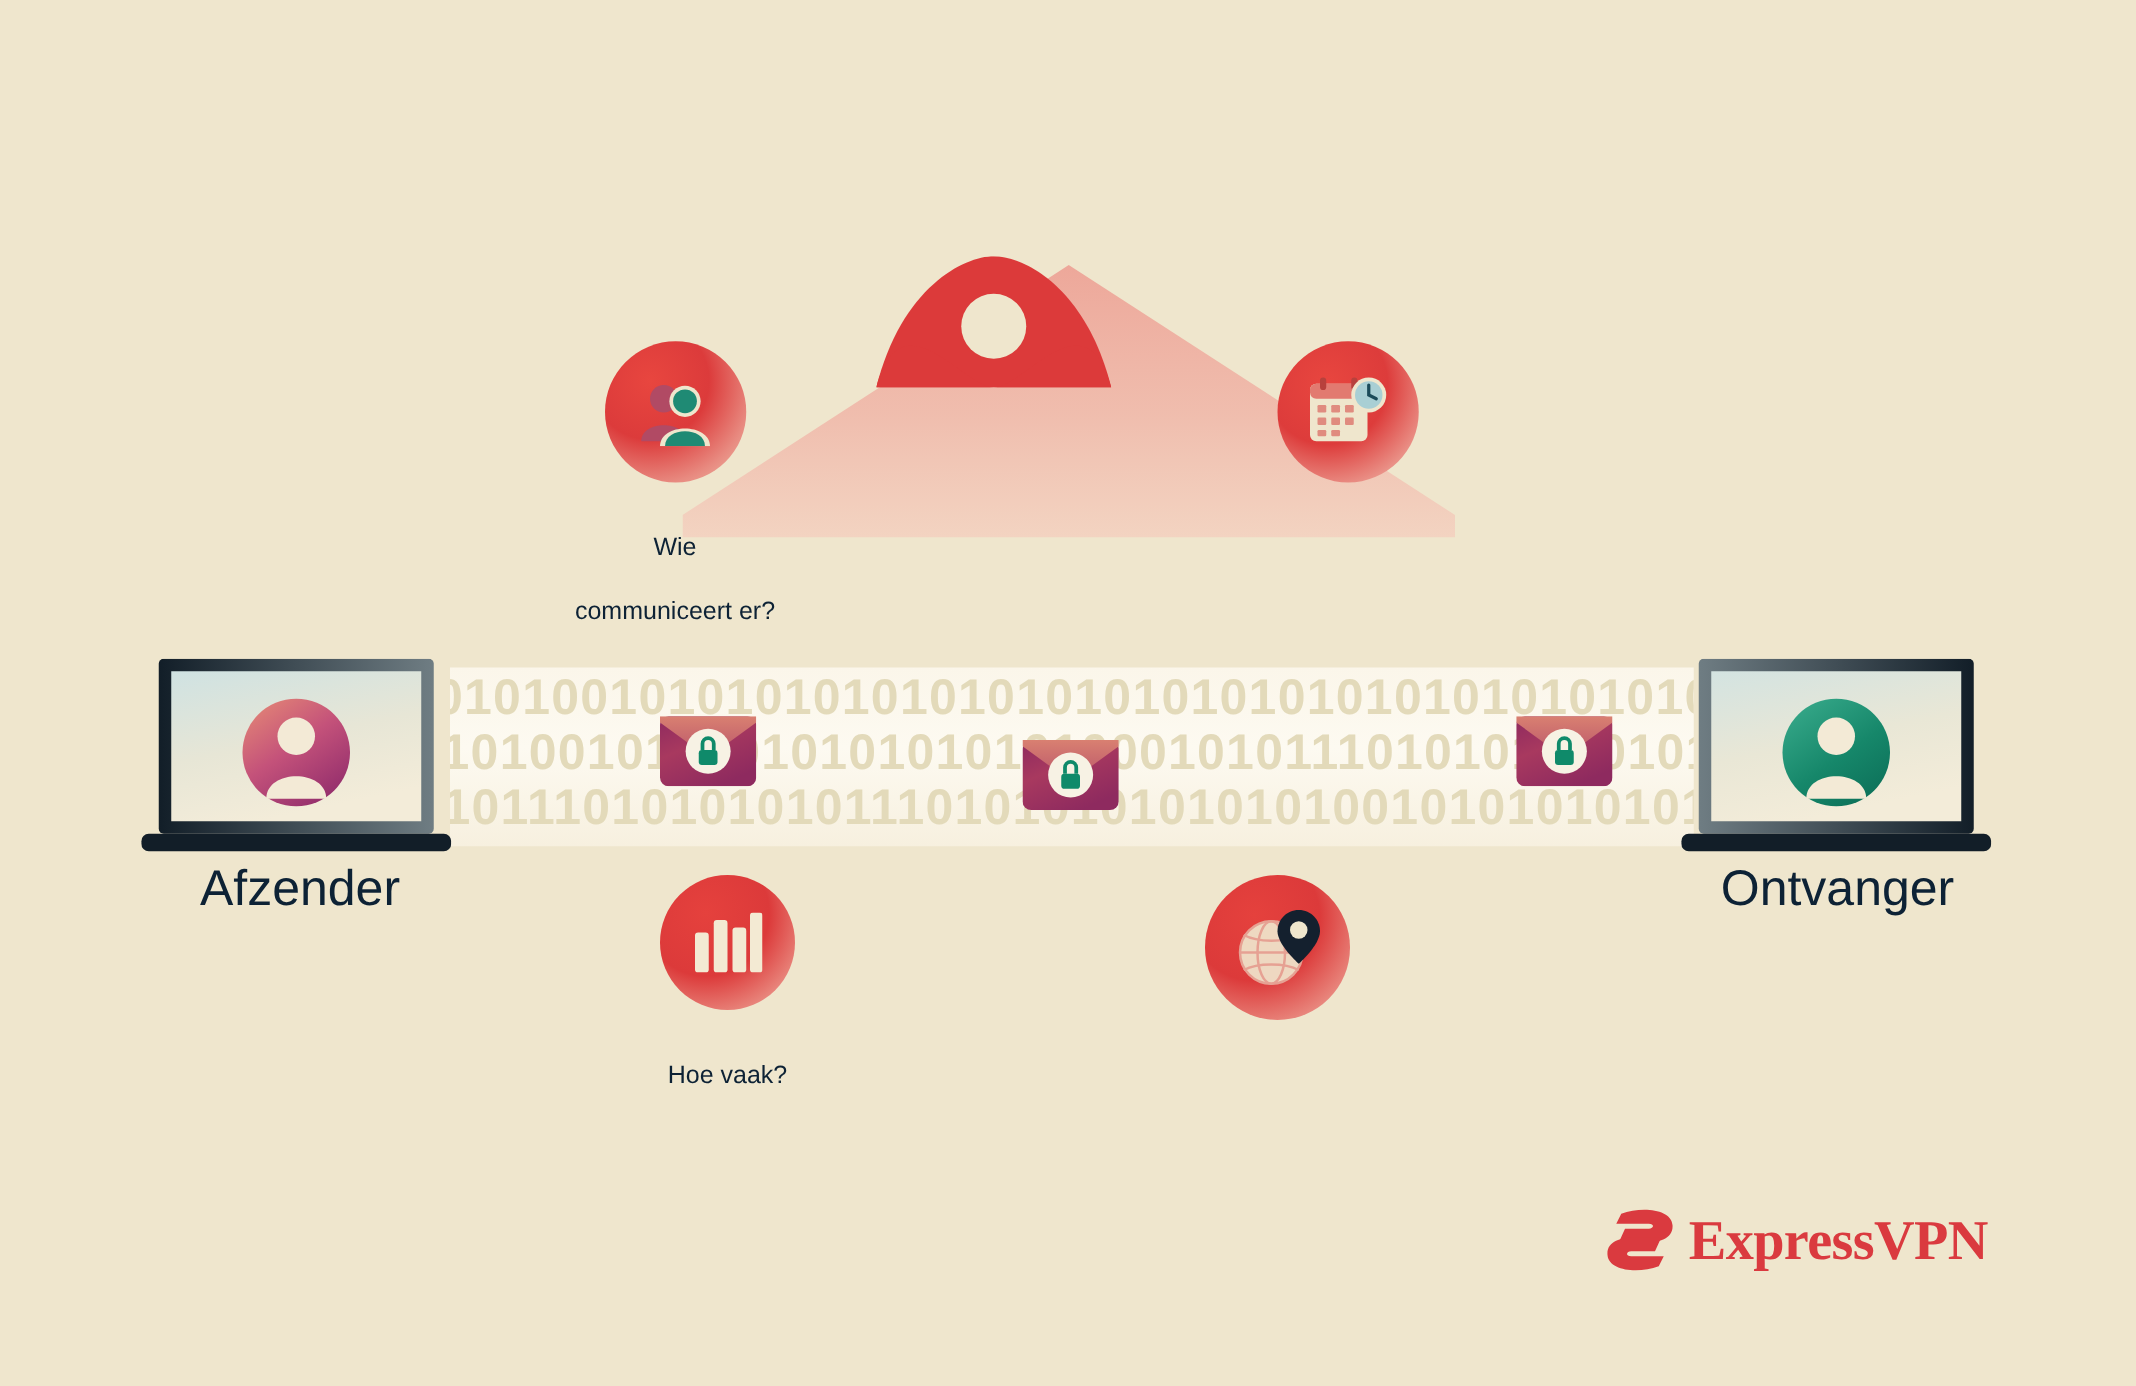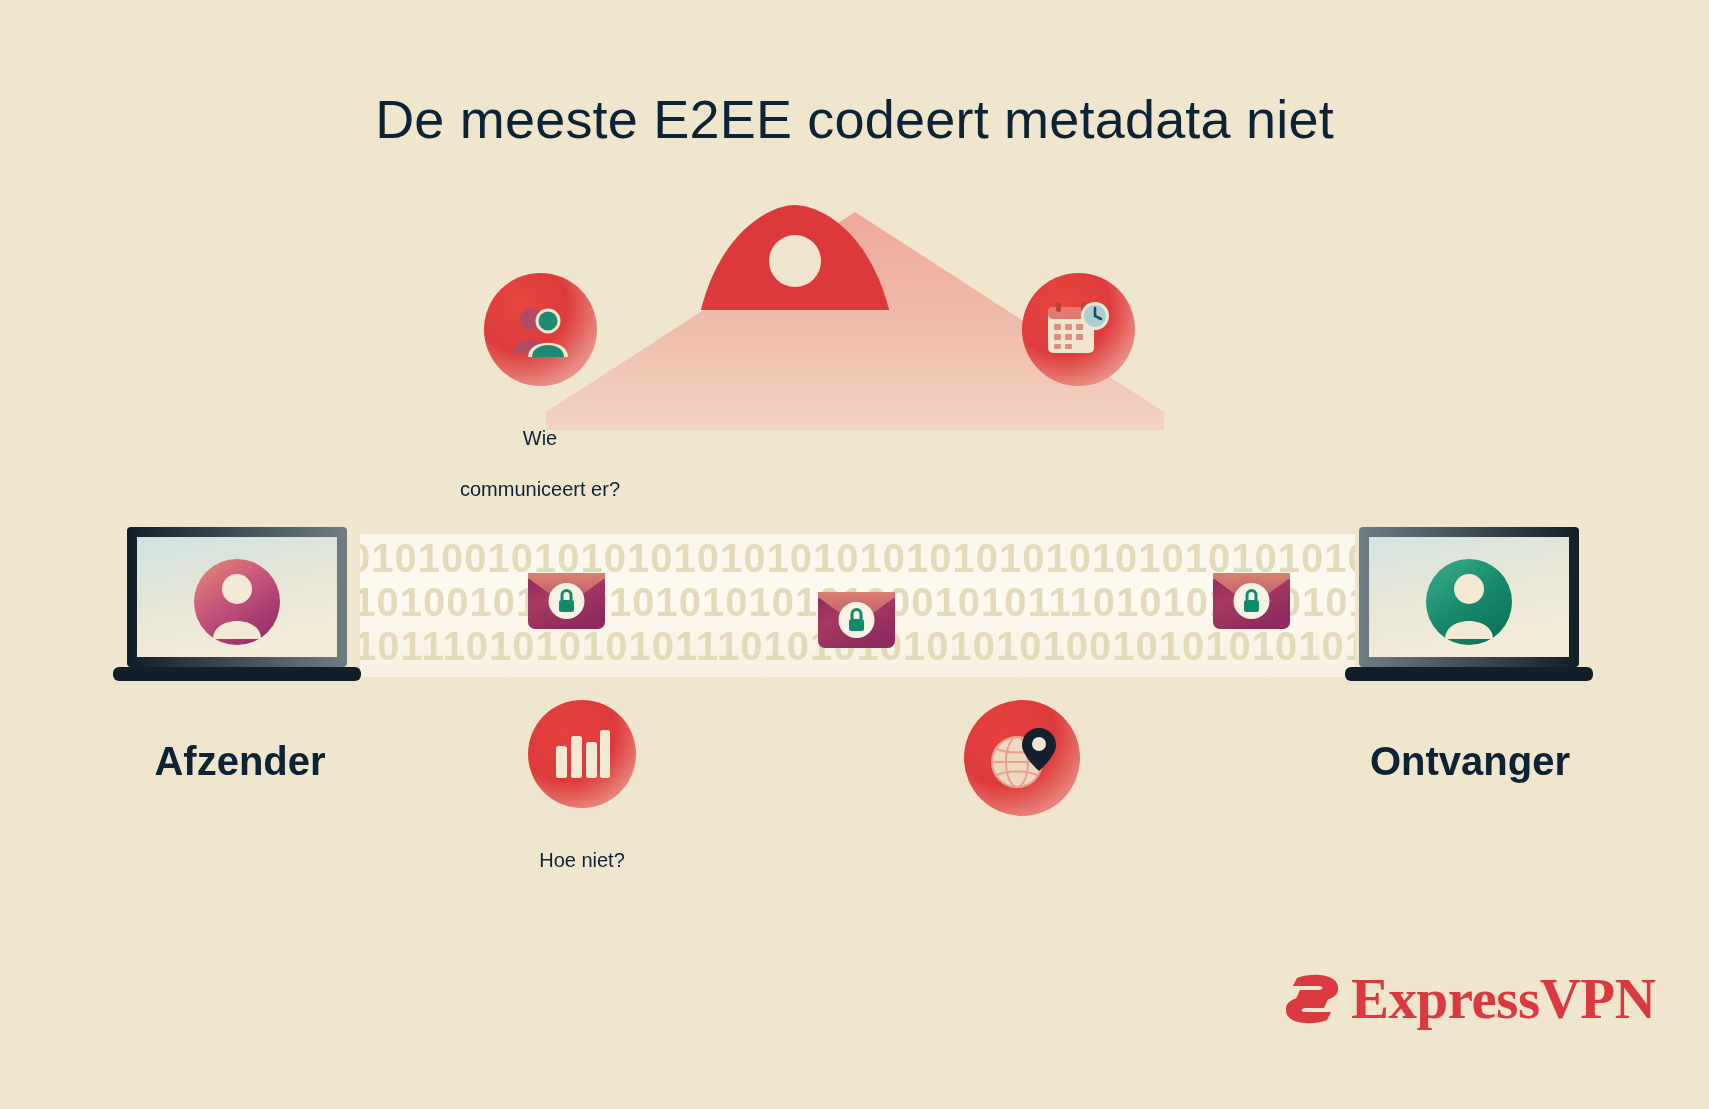--- a/index.html
+++ b/index.html
@@ -112,26 +112,25 @@
   .laptop {
     position: absolute;
     width: 248px;
     height: 168px;
   }
   #laptop-sender   { left: 113px; top: 527px; }
   #laptop-receiver { left: 1345px; top: 527px; }
 
   .laptop-label {
     position: absolute;
-    top: 739px;
+    top: 689px;
     font-size: 40px;
     color: #0d2235;
     text-align: center;
     white-space: nowrap;
-    font-weight: bold;
   }
   #label-sender   { left: 95px;  width: 290px; }
   #label-receiver { left: 1320px; width: 300px; }
 
   
   .envelope {
     position: absolute;
     width: 77px;
     height: 56px;
   }
@@ -143,33 +142,32 @@
   .logo {
     position: absolute;
     left: 1283px;
     top: 966px;
     display: flex;
     align-items: center;
     gap: 10px;
   }
   .logo-text {
     font-family: "Liberation Serif", serif;
-    font-size: 57px;
+    font-size: 45px;
     font-weight: 700;
     color: #da3a3f;
     letter-spacing: -0.5px;
     white-space: nowrap;
   }
 </style>
 </head>
 <body>
 
 <div class="stage">
 
-  <div class="title">De meeste E2EE codeert metadata niet</div>
 
   <svg class="beam" viewBox="0 0 618 218" preserveAspectRatio="none">
     <defs>
       <linearGradient id="beamGrad" x1="0.5" y1="0" x2="0.5" y2="1">
         <stop offset="0%" stop-color="#eda497" stop-opacity="0.95"></stop>
         <stop offset="55%" stop-color="#f0b6a8" stop-opacity="0.85"></stop>
         <stop offset="100%" stop-color="#f4cdbd" stop-opacity="0.75"></stop>
       </linearGradient>
     </defs>
     <polygon points="309,0 618,200 618,218 0,218 0,200" fill="url(#beamGrad)"></polygon>
@@ -225,21 +223,21 @@
   <div class="node" id="node-often">
     <div class="bubble bubble-often">
       <svg width="56" height="48" viewBox="0 0 56 48" aria-hidden="true">
         <rect x="2" y="16" width="11" height="32" rx="2.5" fill="#f3ead3"></rect>
         <rect x="17" y="6" width="11" height="42" rx="2.5" fill="#f3ead3"></rect>
         <rect x="32" y="12" width="11" height="36" rx="2.5" fill="#f3ead3"></rect>
         <rect x="46" y="0" width="10" height="48" rx="2.5" fill="#f3ead3"></rect>
       </svg>
     </div>
     <div class="node-label">
-      <div>Hoe niet?</div>
+      <div>Hoe vaak?</div>
     </div>
   </div>
 
   <div class="node" id="node-where">
     <div class="bubble bubble-where">
       <svg width="72" height="68" viewBox="0 0 72 68" aria-hidden="true">
         <circle cx="31" cy="38" r="25" fill="#efe6cd" opacity="0.92"></circle>
         <g stroke="#e6a193" stroke-width="2" fill="none">
           <ellipse cx="31" cy="38" rx="25" ry="25"></ellipse>
           <ellipse cx="31" cy="38" rx="11" ry="25"></ellipse>

